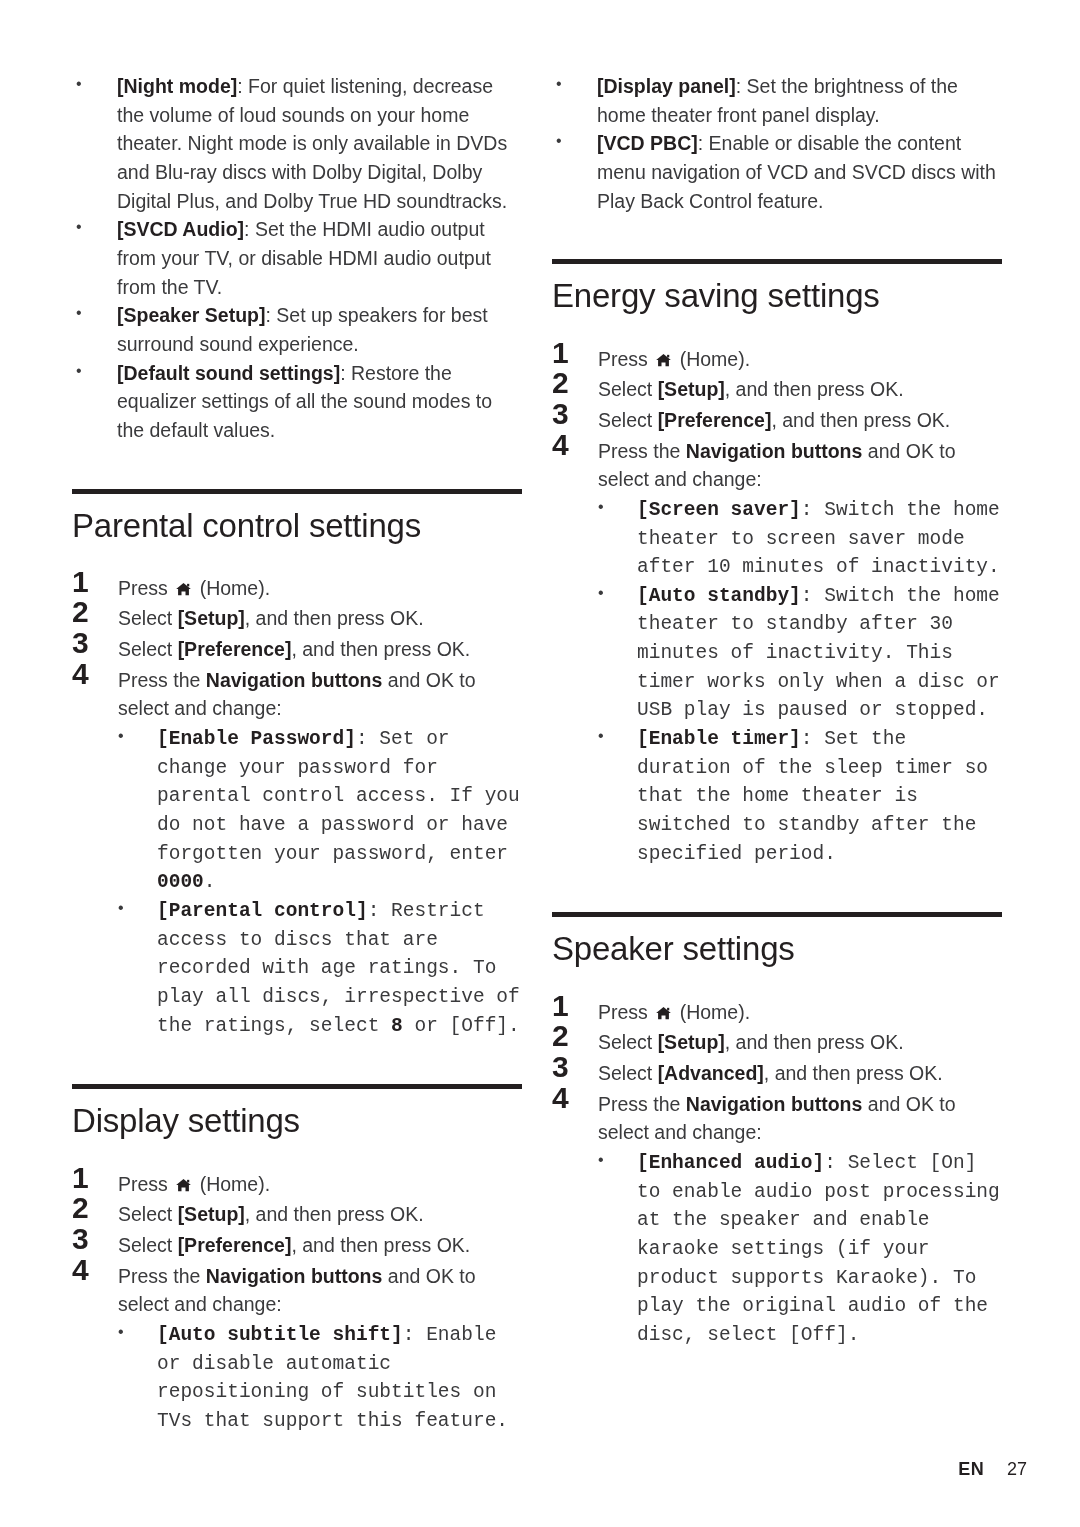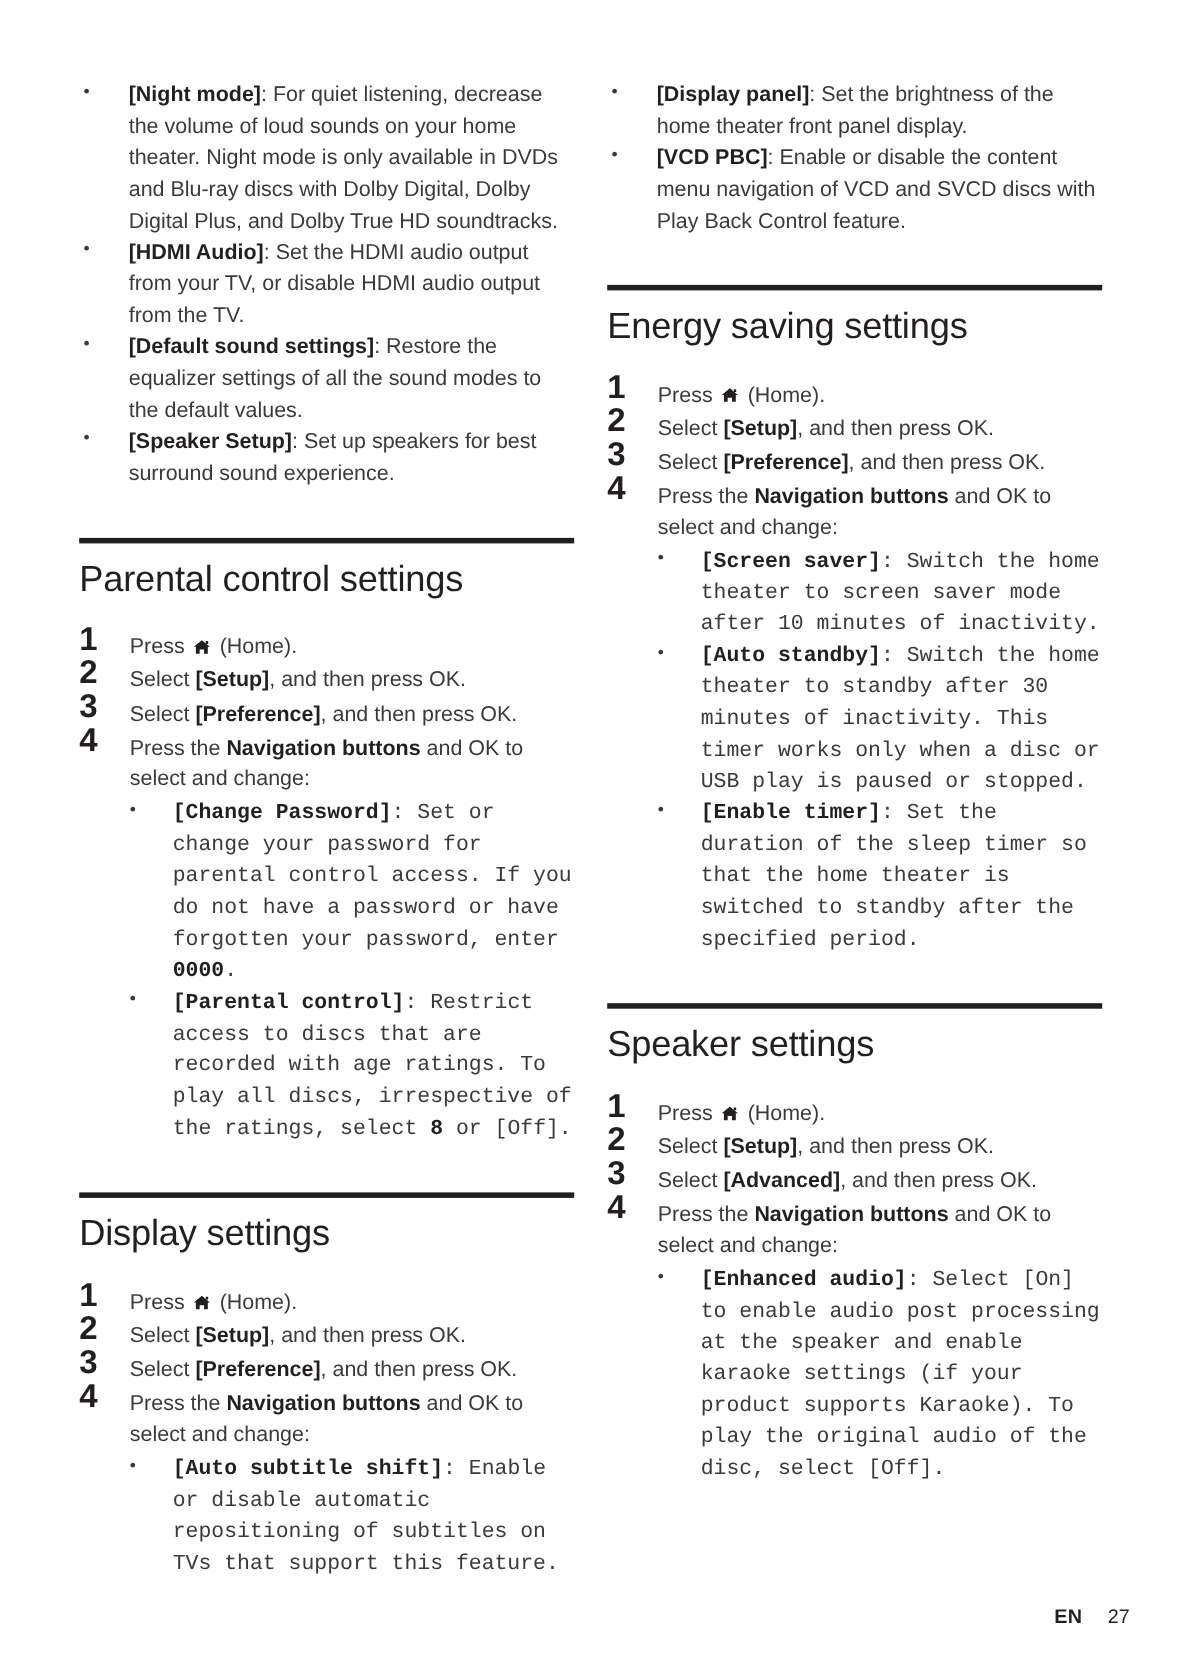--- a/index.html
+++ b/index.html
@@ -108,23 +108,23 @@
   .footer .lang { font-weight: 700; letter-spacing: 0.3px; }
   .footer .pageno { display: inline-block; margin-left: 23px; font-weight: 400; }
 </style>
 </head>
 <body>
 
 <div class="page">
   <div class="col col-left">
       <ul class="bullets">
         <li class="bullet"><span class="b">[Night mode]</span><span>: For quiet listening, decrease the volume of loud sounds on your home theater. Night mode is only available in DVDs and Blu-ray discs with Dolby Digital, Dolby Digital Plus, and Dolby True HD soundtracks.</span></li>
-        <li class="bullet"><span class="b">[HDMI Audio]</span><span>: Set the HDMI audio output from your TV, or disable HDMI audio output from the TV.</span></li>
+        <li class="bullet"><span class="b">[SVCD Audio]</span><span>: Set the HDMI audio output from your TV, or disable HDMI audio output from the TV.</span></li>
+        <li class="bullet"><span class="b">[Speaker Setup]</span><span>: Set up speakers for best surround sound experience.</span></li>
         <li class="bullet"><span class="b">[Default sound settings]</span><span>: Restore the equalizer settings of all the sound modes to the default values.</span></li>
-        <li class="bullet"><span class="b">[Speaker Setup]</span><span>: Set up speakers for best surround sound experience.</span></li>
       </ul>
       <div class="section">
         <div class="rule"></div>
         <h2 class="section-heading">Parental control settings</h2>
         <ol class="steps">
           <li class="step">
             <span class="num">1</span>
             <span class="step-text"><span>Press </span><span class="home-icon"><svg viewBox="0 0 20 18" width="17" height="15" aria-hidden="true">
                   <path fill="#231f20" d="M10 1.2 1.2 8.4h2.3V16h4.1v-4.6h4.8V16h4.1V8.4h2.3L10 1.2z"></path>
                   <path fill="#231f20" d="M14.3 2.2h2.6v3.1h-2.6z"></path>
@@ -137,21 +137,21 @@
           <li class="step">
             <span class="num">3</span>
             <span class="step-text"><span>Select </span><span class="b">[Preference]</span><span>, and then press OK.</span></span>
           </li>
           <li class="step">
             <span class="num">4</span>
             <span class="step-text"><span>Press the </span><span class="b">Navigation buttons</span><span> and OK to select and change:</span></span>
           </li>
         </ol>
         <ul class="bullets indented">
-          <li class="bullet"><span class="b">[Change Password]</span><span>: Set or change your password for parental control access. If you do not have a password or have forgotten your password, enter </span><span class="b">0000</span><span>.</span></li>
+          <li class="bullet"><span class="b">[Enable Password]</span><span>: Set or change your password for parental control access. If you do not have a password or have forgotten your password, enter </span><span class="b">0000</span><span>.</span></li>
           <li class="bullet"><span class="b">[Parental control]</span><span>: Restrict access to discs that are recorded with age ratings. To play all discs, irrespective of the ratings, select </span><span class="b">8</span><span> or [Off].</span></li>
         </ul>
       </div>
       <div class="section">
         <div class="rule"></div>
         <h2 class="section-heading">Display settings</h2>
         <ol class="steps">
           <li class="step">
             <span class="num">1</span>
             <span class="step-text"><span>Press </span><span class="home-icon"><svg viewBox="0 0 20 18" width="17" height="15" aria-hidden="true">

